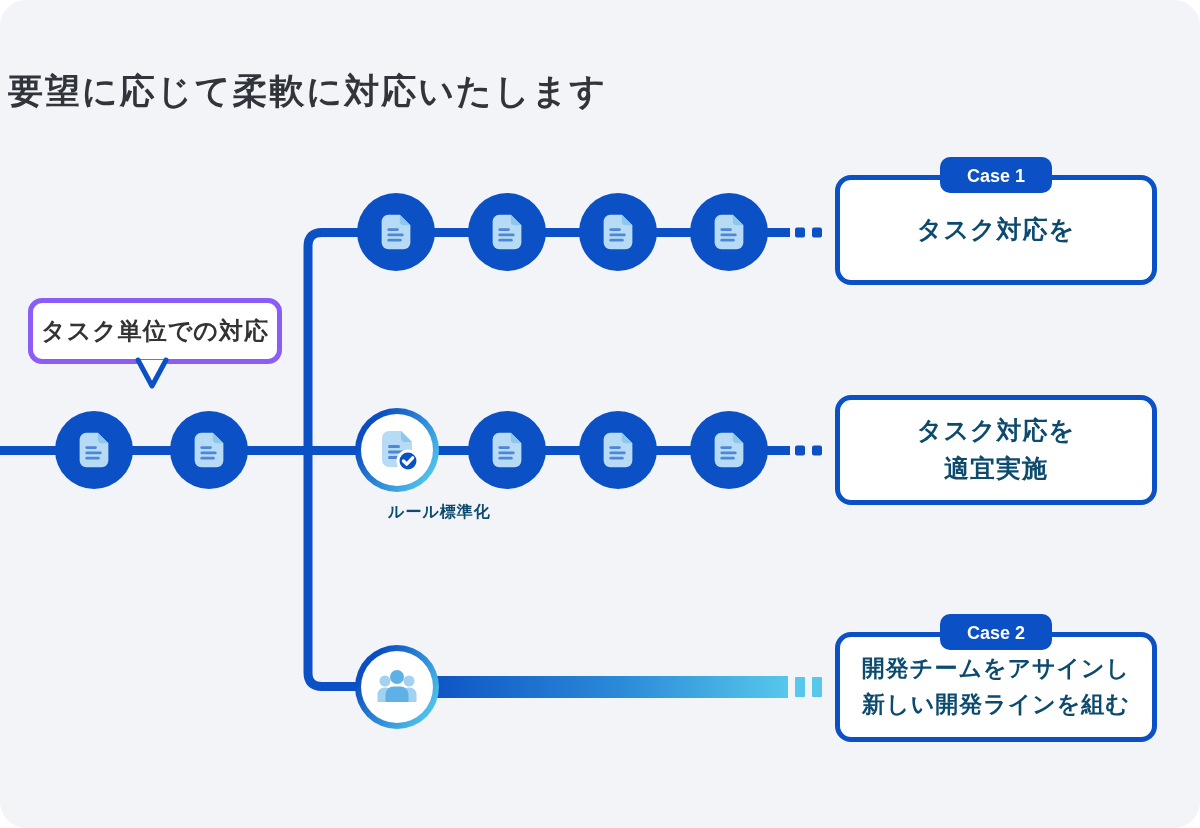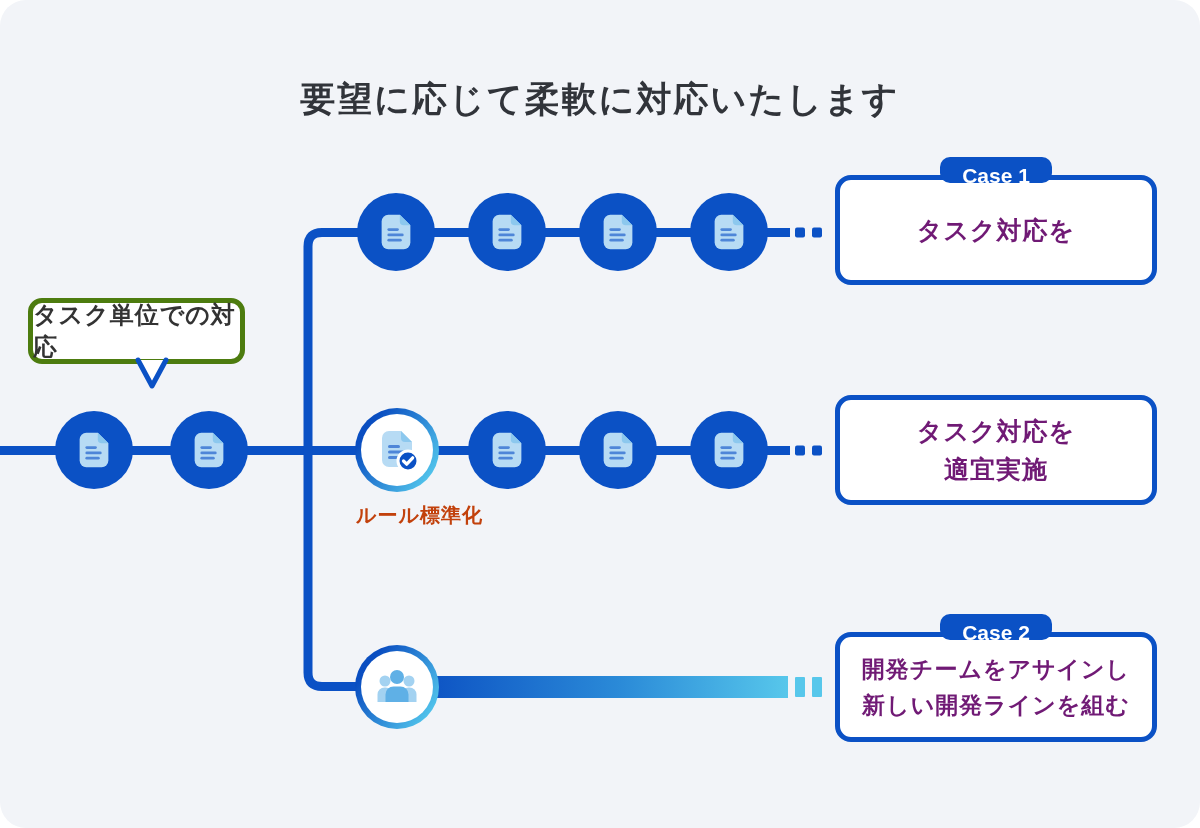--- a/index.html
+++ b/index.html
@@ -5,21 +5,21 @@
   html, body { margin: 0; padding: 0; background: #ffffff; }
   body { font-family: "Liberation Sans", "DejaVu Sans", sans-serif; }
   .canvas { position: relative; width: 1200px; height: 828px; overflow: hidden; }
   .card {
     position: absolute; inset: 0;
     background: #F2F4F8;
     border-radius: 26px;
   }
   .title {
     position: absolute; top: 60px; left: 0; right: 0;
-    margin: 16px; text-align: center;
+    margin: 8px; text-align: left;
     font-size: 35px; font-weight: bold; color: #31343A;
     letter-spacing: 2px;
   }
   .lines { position: absolute; left: 0; top: 0; z-index: 1; }
   .conn { stroke: #0B51C5; stroke-width: 9; fill: none; }
 
   .node {
     position: absolute; width: 78px; height: 78px;
     border-radius: 50%; background: #0B51C5;
     display: flex; align-items: center; justify-content: center;
@@ -33,55 +33,56 @@
     z-index: 2;
   }
   .node-ring-inner {
     width: 72px; height: 72px; border-radius: 50%;
     background: #ffffff;
     display: flex; align-items: center; justify-content: center;
   }
 
   .bubble {
     position: absolute; left: 28px; top: 298px;
-    width: 217px; height: 66px;
-    background: #ffffff; border: 5px solid #4d7c0f; border-radius: 14px;
+    width: 254px; height: 66px;
+    background: #ffffff; border: 5px solid #8b5cf6; border-radius: 14px;
     box-sizing: border-box;
     display: flex; align-items: center; justify-content: center;
     font-size: 24px; font-weight: bold; color: #333333;
     letter-spacing: 1px;
     z-index: 4;
   }
   .bubble-tail { position: absolute; left: 128px; top: 352px; z-index: 5; }
 
   .branch-label {
     position: absolute; z-index: 2;
-    font-size: 20px; font-weight: bold; color: #c2410c;
+    font-size: 16px; font-weight: bold; color: #0c4a6e;
     letter-spacing: 1px;
+    margin-left: 32px;
   }
   .label-rule { left: 356px; top: 502px; }
   .label-devline { left: 352px; top: 735px; }
 
   .case-box {
     position: absolute; left: 835px; width: 322px; height: 110px;
     background: #ffffff; border: 5px solid #0B51C5; border-radius: 16px;
     box-sizing: border-box;
     display: flex; flex-direction: column; align-items: center; justify-content: center;
     z-index: 2;
   }
   .case-1 { top: 175px; }
   .case-2 { top: 395px; }
   .case-3 { top: 632px; }
   .case-badge {
     position: absolute; top: -23px; left: 50%; transform: translateX(-50%);
-    width: 112px; height: 26px; line-height: 38px;
+    width: 112px; height: 36px; line-height: 38px;
     background: #0B51C5; border-radius: 10px;
-    color: #ffffff; font-size: 21px; font-weight: bold; text-align: center;
-  }
-  .case-line { font-size: 25px; font-weight: bold; color: #701a75; line-height: 38px; letter-spacing: 1px; }
+    color: #ffffff; font-size: 18px; font-weight: bold; text-align: center;
+  }
+  .case-line { font-size: 25px; font-weight: bold; color: #0c4a6e; line-height: 38px; letter-spacing: 1px; font-family: Liberation Serif, serif; }
   .case-3 .case-line { font-size: 23px; line-height: 36px; }
 </style>
 </head>
 <body>
 
 <div class="canvas">
   <div class="card">
 
     <h1 class="title">要望に応じて柔軟に対応いたします</h1>
 

